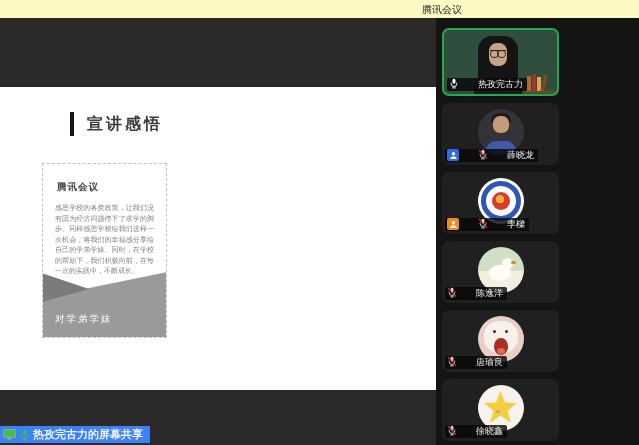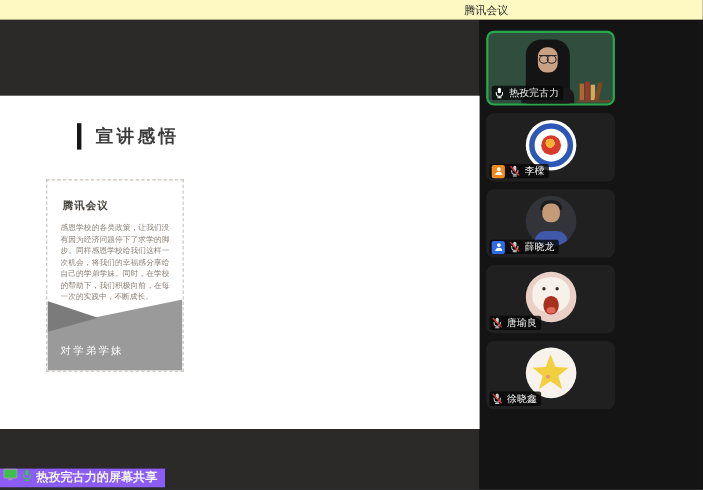--- a/index.html
+++ b/index.html
@@ -38,33 +38,33 @@
   .card2 .card-foot { height:60px; }
   .card2 .foot-main { background:var(--card2-main,#a6a6a6); clip-path:polygon(0 42%,100% 2%,100% 100%,0 100%); }
   .card2 .foot-accent { width:70px; height:34px; background:var(--card2-accent,#cccccc);
     clip-path:polygon(0 10%,100% 55%,0 98%); }
   .card3 .card-foot { height:66px; }
   .card3 .foot-main { background:var(--card3-main,#9a9a9a); clip-path:polygon(0 40%,100% 2%,100% 100%,0 100%); }
   .card3 .foot-accent { width:46px; height:32px; background:var(--card3-accent,#7b7b7b);
     clip-path:polygon(0 8%,100% 56%,0 96%); }
 
   
-  .status-pill { position:absolute; left:0; bottom:2px; height:17px; display:flex; 
-    gap:3px; background:#8b5cf6; padding:0 7px 0 3px; }
+  .status-pill { position:absolute; left:0; bottom:2px; height:17px; display:flex; align-items:center;
+    gap:3px; background:#3b82f6; padding:0 7px 0 3px; }
   .status-text { font-size:11px; font-weight:bold; color:#f2f2f2; }
 
   
   .sidebar { position:relative; flex:1; height:427px; background:#141414;
     padding:10px 4px 0 6px; display:flex; flex-direction:column; gap:7px; overflow:hidden; }
   .tile { position:relative; width:117px; border-radius:7px; background:#202020; overflow:hidden; flex:0 0 auto; }
   .tile.avatar-tile { height:62px; }
   .tile.live { height:68px; border:2px solid var(--active-green,#26a94e); background:#2f4e3d; }
 
-  .nametag { position:absolute; left:3px; bottom:3px; height:13px; display:flex; align-items:center;
-    gap:4px; background:rgba(8,8,8,.82); border-radius:2px; padding:0 4px 0 2px; z-index:5; }
+  .nametag { position:absolute; left:3px; bottom:3px; height:13px; display:flex; align-items:flex-start;
+    gap:19px; background:rgba(8,8,8,.82); border-radius:2px; padding:0 4px 0 2px; z-index:5; }
   .nametag .nm { font-size:9px; color:#f1f1f1; white-space:nowrap; }
   .badge { width:12px; height:12px; border-radius:2px; display:flex; align-items:center; justify-content:center; }
   .badge.orange { background:var(--badge-orange,#ef8b1c); }
   .badge.blue { background:var(--badge-blue,#2f6be4); }
 
   
   .video { position:absolute; inset:0; }
   .v-hair { position:absolute; left:34px; top:6px; width:40px; height:60px; background:#141414; border-radius:14px 14px 4px 4px; }
   .v-face { position:absolute; left:45px; top:13px; width:18px; height:23px; background:#c9a183; border-radius:8px; }
   .v-glasses { position:absolute; left:46px; top:20px; width:16px; height:6px;
@@ -179,20 +179,44 @@
             <rect x="4.3" y="0.8" width="3.4" height="6" rx="1.7" fill="#ffffff"></rect>
             <path d="M2.6 5.5v1.2a3.4 3.4 0 0 0 6.8 0V5.5" fill="none" stroke="#ffffff" stroke-width="1.1"></path>
             <line x1="6" y1="10.2" x2="6" y2="11.6" stroke="#ffffff" stroke-width="1.1"></line>
             <line x1="3.8" y1="11.8" x2="8.2" y2="11.8" stroke="#ffffff" stroke-width="1.1"></line>
           </svg>
           <span class="nm">热孜完古力</span>
         </div>
       </div>
 
       <div class="tile avatar-tile">
+        <div class="avatar photo">
+          <div class="p-haircap"></div>
+            <div class="p-head"></div>
+            <div class="p-shirt"></div>
+        </div>
+        <div class="nametag">
+          <span class="badge blue">
+            <svg class="icon" width="9" height="9" viewBox="0 0 10 10">
+                <circle cx="5" cy="3.1" r="1.9" fill="#fff"></circle>
+                <path d="M1.4 9c0-2.1 1.7-3.3 3.6-3.3S8.6 6.9 8.6 9z" fill="#fff"></path>
+              </svg>
+          </span>
+          <svg class="icon" width="10" height="11" viewBox="0 0 12 13">
+            <rect x="4.3" y="0.8" width="3.4" height="6" rx="1.7" fill="#cfcfcf"></rect>
+            <path d="M2.6 5.5v1.2a3.4 3.4 0 0 0 6.8 0V5.5" fill="none" stroke="#cfcfcf" stroke-width="1.1"></path>
+            <line x1="6" y1="10.2" x2="6" y2="11.6" stroke="#cfcfcf" stroke-width="1.1"></line>
+            <line x1="3.8" y1="11.8" x2="8.2" y2="11.8" stroke="#cfcfcf" stroke-width="1.1"></line>
+            <line x1="1.2" y1="1.2" x2="10.8" y2="11.4" stroke="#e23333" stroke-width="1.4"></line>
+          </svg>
+          <span class="nm">薛晓龙</span>
+        </div>
+      </div>
+
+      <div class="tile avatar-tile">
         <div class="avatar logo">
           <div class="logo-ring"></div>
             <div class="logo-core"></div>
         </div>
         <div class="nametag">
           <span class="badge orange">
             <svg class="icon" width="9" height="9" viewBox="0 0 10 10">
                 <circle cx="5" cy="3.1" r="1.9" fill="#fff"></circle>
                 <path d="M1.4 9c0-2.1 1.7-3.3 3.6-3.3S8.6 6.9 8.6 9z" fill="#fff"></path>
               </svg>
@@ -202,43 +226,36 @@
             <path d="M2.6 5.5v1.2a3.4 3.4 0 0 0 6.8 0V5.5" fill="none" stroke="#cfcfcf" stroke-width="1.1"></path>
             <line x1="6" y1="10.2" x2="6" y2="11.6" stroke="#cfcfcf" stroke-width="1.1"></line>
             <line x1="3.8" y1="11.8" x2="8.2" y2="11.8" stroke="#cfcfcf" stroke-width="1.1"></line>
             <line x1="1.2" y1="1.2" x2="10.8" y2="11.4" stroke="#e23333" stroke-width="1.4"></line>
           </svg>
           <span class="nm">李樑</span>
         </div>
       </div>
 
       <div class="tile avatar-tile">
-        <div class="avatar photo">
-          <div class="p-haircap"></div>
-            <div class="p-head"></div>
-            <div class="p-shirt"></div>
-        </div>
-        <div class="nametag">
-          <span class="badge blue">
-            <svg class="icon" width="9" height="9" viewBox="0 0 10 10">
-                <circle cx="5" cy="3.1" r="1.9" fill="#fff"></circle>
-                <path d="M1.4 9c0-2.1 1.7-3.3 3.6-3.3S8.6 6.9 8.6 9z" fill="#fff"></path>
-              </svg>
-          </span>
-          <svg class="icon" width="10" height="11" viewBox="0 0 12 13">
-            <rect x="4.3" y="0.8" width="3.4" height="6" rx="1.7" fill="#cfcfcf"></rect>
-            <path d="M2.6 5.5v1.2a3.4 3.4 0 0 0 6.8 0V5.5" fill="none" stroke="#cfcfcf" stroke-width="1.1"></path>
-            <line x1="6" y1="10.2" x2="6" y2="11.6" stroke="#cfcfcf" stroke-width="1.1"></line>
-            <line x1="3.8" y1="11.8" x2="8.2" y2="11.8" stroke="#cfcfcf" stroke-width="1.1"></line>
-            <line x1="1.2" y1="1.2" x2="10.8" y2="11.4" stroke="#e23333" stroke-width="1.4"></line>
-          </svg>
-          <span class="nm">薛晓龙</span>
-        </div>
-      </div>
-
+        <div class="avatar duck">
+          <div class="d-body"></div>
+            <div class="d-head"></div>
+            <div class="d-beak"></div>
+        </div>
+        <div class="nametag">
+          <svg class="icon" width="10" height="11" viewBox="0 0 12 13">
+            <rect x="4.3" y="0.8" width="3.4" height="6" rx="1.7" fill="#cfcfcf"></rect>
+            <path d="M2.6 5.5v1.2a3.4 3.4 0 0 0 6.8 0V5.5" fill="none" stroke="#cfcfcf" stroke-width="1.1"></path>
+            <line x1="6" y1="10.2" x2="6" y2="11.6" stroke="#cfcfcf" stroke-width="1.1"></line>
+            <line x1="3.8" y1="11.8" x2="8.2" y2="11.8" stroke="#cfcfcf" stroke-width="1.1"></line>
+            <line x1="1.2" y1="1.2" x2="10.8" y2="11.4" stroke="#e23333" stroke-width="1.4"></line>
+          </svg>
+          <span class="nm">陈逸洋</span>
+        </div>
+      </div>
 
       <div class="tile avatar-tile">
         <div class="avatar cat">
           <div class="c-head"></div>
             <div class="c-eye l"></div>
             <div class="c-eye r"></div>
           <div class="c-mouth"></div>
             <div class="c-tongue"></div>
         </div>
         <div class="nametag">

